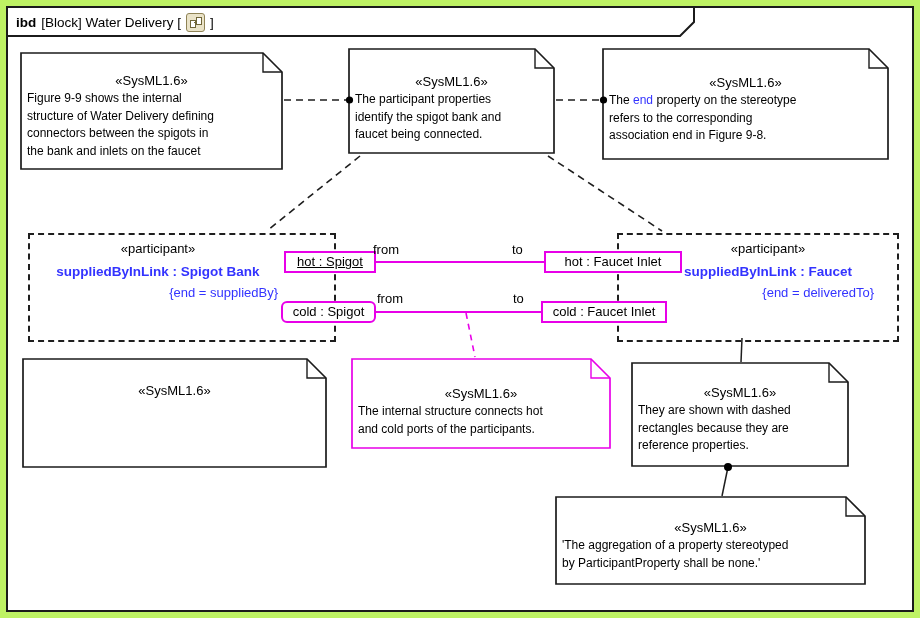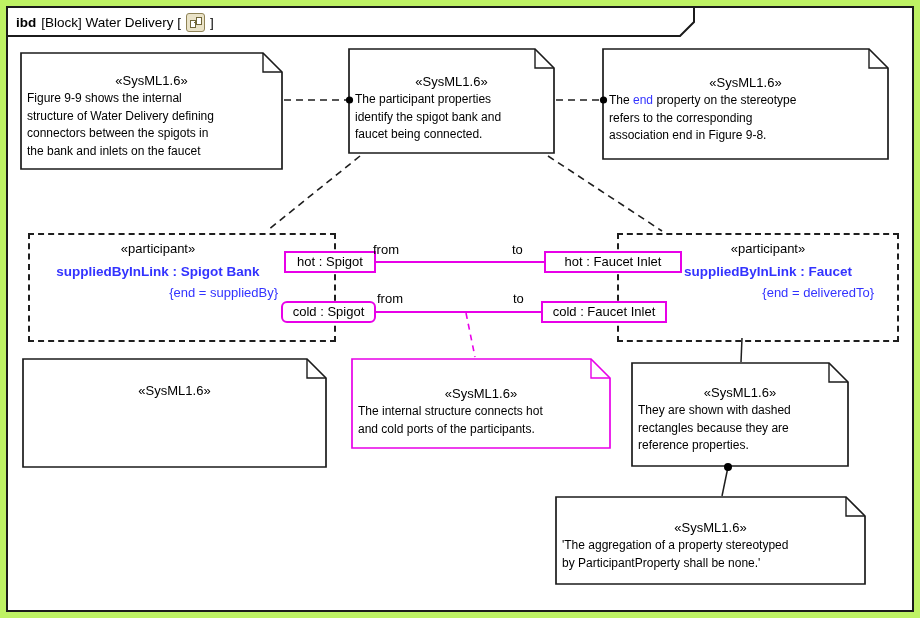--- a/index.html
+++ b/index.html
@@ -76,21 +76,21 @@
     <div>«participant»</div>
     <div class="pname">suppliedByInLink : Spigot Bank</div>
     <div class="pconstraint">{end = suppliedBy}</div>
   </div>
   <div class="ptext" style="left:662px;top:241px;width:212px;">
     <div>«participant»</div>
     <div class="pname">suppliedByInLink : Faucet</div>
     <div class="pconstraint">{end = deliveredTo}</div>
   </div>
 
-  <div class="port" style="left:284px;top:251px;width:92px;">hot : Spigot</div>
+  <div class="port" style="left:284px;top:251px;width:92px;text-decoration:underline;">hot : Spigot</div>
   <div class="port" style="left:281px;top:301px;width:95px;border-radius:6px;">cold : Spigot</div>
   <div class="port" style="left:544px;top:251px;width:138px;">hot : Faucet Inlet</div>
   <div class="port" style="left:541px;top:301px;width:126px;">cold : Faucet Inlet</div>
 
   <div class="clabel" style="left:373px;top:243px;">from</div>
   <div class="clabel" style="left:512px;top:243px;">to</div>
   <div class="clabel" style="left:377px;top:292px;">from</div>
   <div class="clabel" style="left:513px;top:292px;">to</div>
 
   <div class="note" style="left:20px;top:52px;width:263px;height:118px;">

